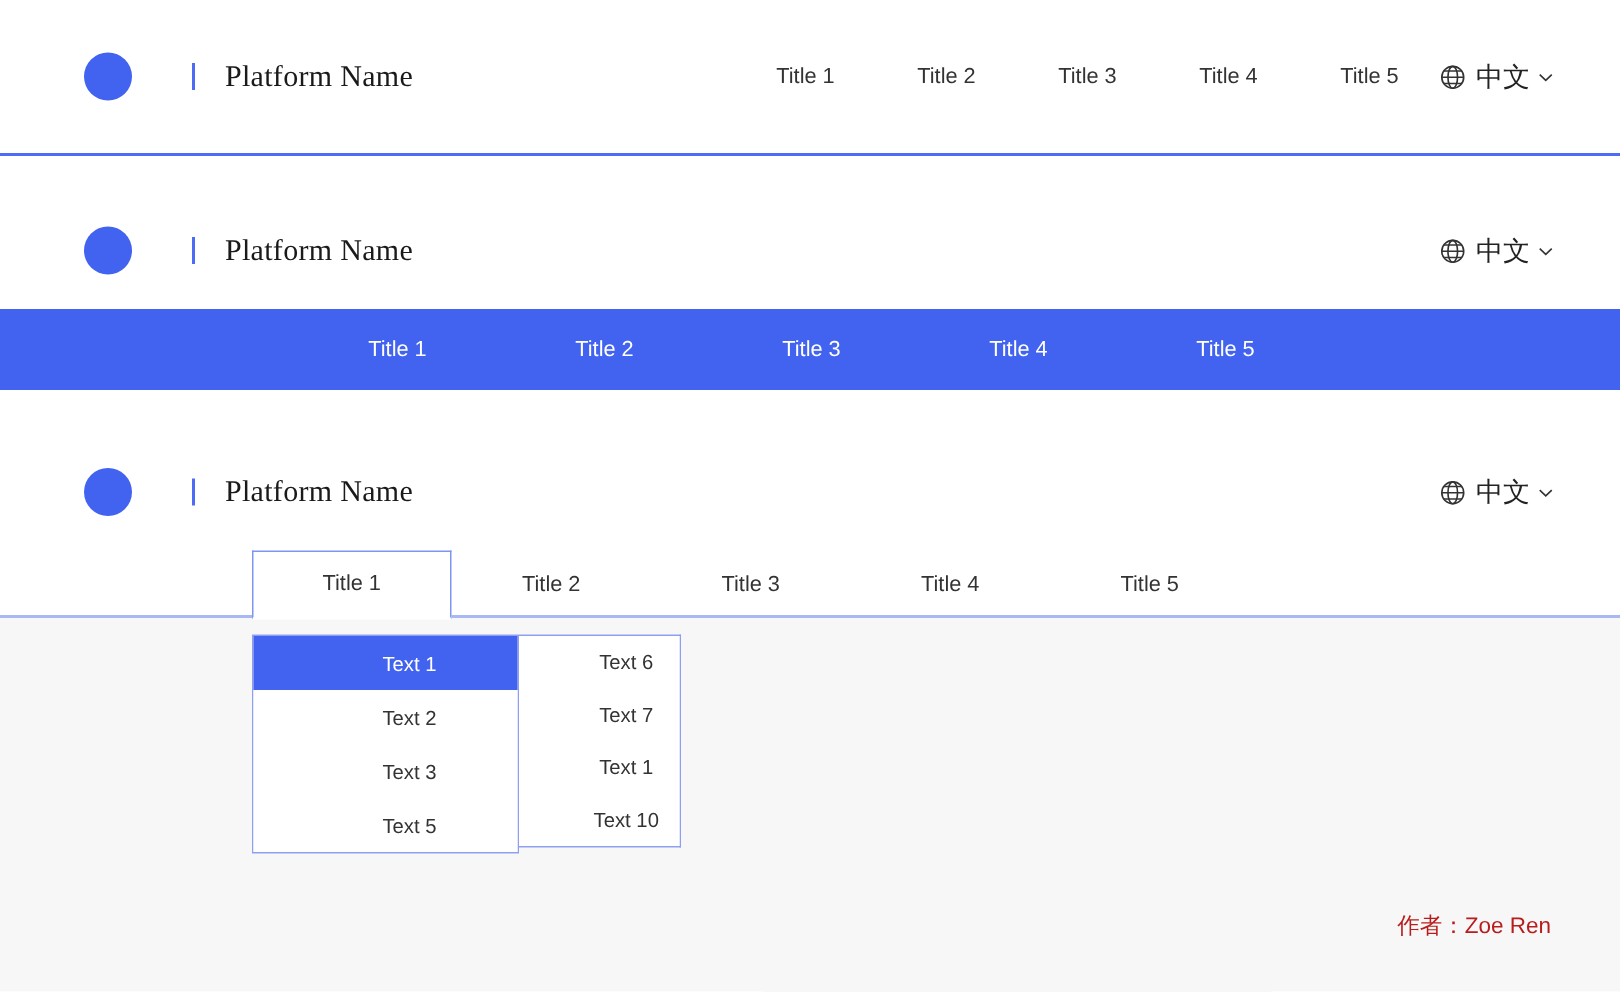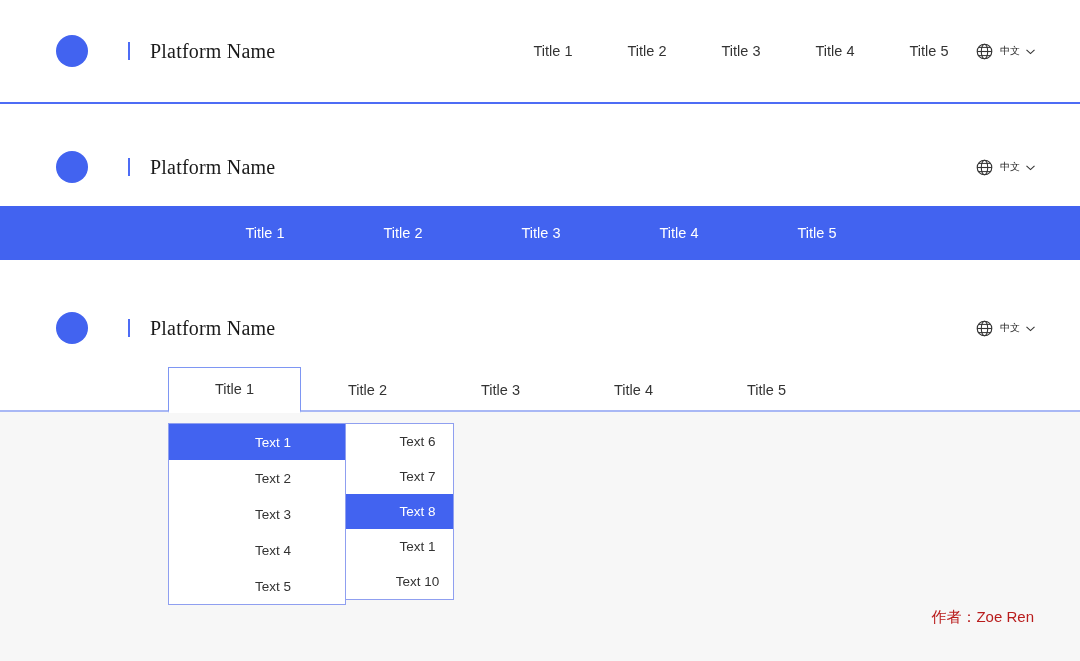--- a/index.html
+++ b/index.html
@@ -44,21 +44,21 @@
 
   
   .lang {
     display: flex;
     align-items: center;
     gap: 7px;
     margin-right: 44px;
     flex: 0 0 auto;
   }
   .lang-text {
-    font-size: 10px;
+    font-size: 18px;
     color: #222;
     white-space: nowrap;
   }
   .globe { display: block; }
   .chev { display: block; margin-left: -2px; }
 
   
   .section1 {
     position: absolute;
     top: 0; left: 0;
@@ -323,26 +323,24 @@
     <div class="tab">Title 2</div>
     <div class="tab">Title 3</div>
     <div class="tab">Title 4</div>
     <div class="tab">Title 5</div>
   </div>
 </div>
 
 <div class="menu-secondary">
   <div class="menu-item">Text 6</div>
   <div class="menu-item">Text 7</div>
-  <div class="menu-item selected">Text 8</div>
   <div class="menu-item">Text 1</div>
   <div class="menu-item">Text 10</div>
 </div>
 
 <div class="menu-primary">
   <div class="menu-item selected">Text 1</div>
   <div class="menu-item">Text 2</div>
   <div class="menu-item">Text 3</div>
-  <div class="menu-item">Text 4</div>
   <div class="menu-item">Text 5</div>
 </div>
 
 <div class="credit">作者：Zoe Ren</div>
 
 </body></html>

